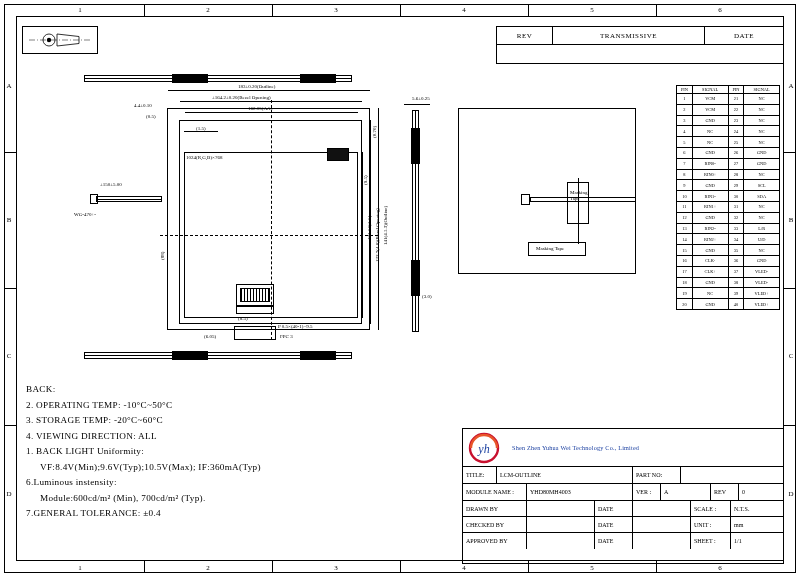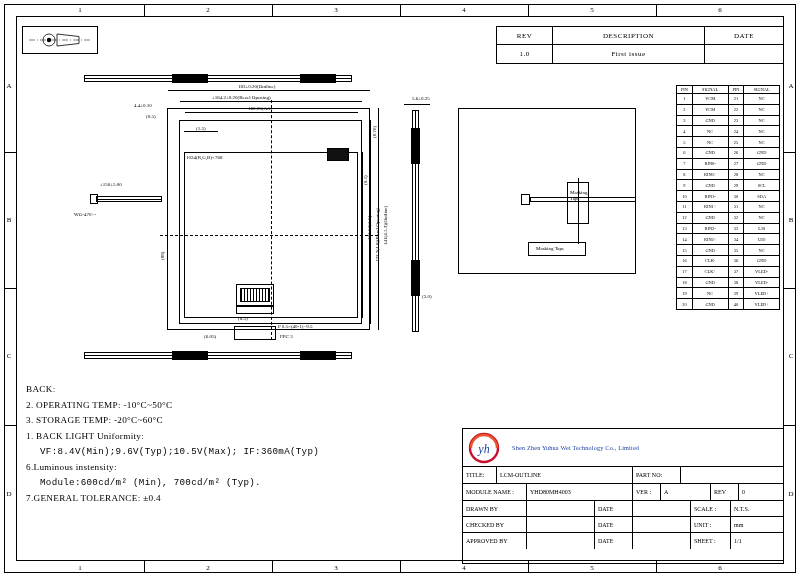--- a/index.html
+++ b/index.html
@@ -155,21 +155,21 @@
     position: absolute;
     left: 26px; top: 382px;
     width: 420px;
     font-size: 9.2px;
     line-height: 15.5px;
     font-family: "Liberation Serif", serif;
     color: #000;
     letter-spacing: 0.3px;
   }
   #notes .nline { white-space: nowrap; }
-  #notes .indent { padding-left: 14px; font-family: Liberation Mono, monospace; }
+  #notes .indent { padding-left: 14px; }
   
   #title-block {
     position: absolute;
     left: 462px; top: 428px;
     width: 322px; height: 136px;
     border: 1px solid #000;
     box-sizing: border-box;
   }
   #company-row {
     height: 38px;
@@ -276,27 +276,22 @@
       <line x1="6" y1="13" x2="68" y2="13" stroke="#000" stroke-width="0.5" stroke-dasharray="6,2,1,2"></line>
       <circle cx="26" cy="13" r="6" fill="none" stroke="#000" stroke-width="0.8"></circle>
       <circle cx="26" cy="13" r="2.2" fill="#000"></circle>
       <path d="M34 7 L56 9.5 L56 16.5 L34 19 Z" fill="none" stroke="#000" stroke-width="0.8"></path>
     </svg>
   </div>
 
   <div id="rev-table">
     <div class="rt-row">
       <div class="cell c1">REV</div>
-      <div class="cell c2">DESCRIPTION</div>
+      <div class="cell c2">TRANSMISSIVE</div>
       <div class="cell c3">DATE</div>
-    </div>
-    <div class="rt-row">
-      <div class="cell c1">1.0</div>
-      <div class="cell c2">First issue</div>
-      <div class="cell c3"></div>
     </div>
   </div>
 
   <div class="bx" style="left:84px;top:75px;width:268px;height:7px;"></div>
   <div class="bx" style="left:172px;top:74px;width:36px;height:9px;background:#000;"></div>
   <div class="bx" style="left:300px;top:74px;width:36px;height:9px;background:#000;"></div>
   <div class="line-h" style="left:84px;top:78px;width:268px;"></div>
 
   <div class="bx" style="left:167px;top:108px;width:203px;height:222px;"></div>
 
@@ -496,20 +491,21 @@
         <div class="pc sig">GND</div>
         <div class="pc num">40</div>
         <div class="pc sig2">VLED+</div>
       </div>
     </div>
 
   <div id="notes">
     <div class="nline">BACK:</div>
     <div class="nline">2. OPERATING TEMP: -10°C~50°C</div>
     <div class="nline">3. STORAGE TEMP:  -20°C~60°C</div>
+    <div class="nline">4. VIEWING DIRECTION: ALL</div>
     <div class="nline">1. BACK LIGHT Uniformity:</div>
     <div class="nline indent">VF:8.4V(Min);9.6V(Typ);10.5V(Max); IF:360mA(Typ)</div>
     <div class="nline">6.Luminous instensity:</div>
     <div class="nline indent">Module:600cd/m² (Min), 700cd/m² (Typ).</div>
     <div class="nline">7.GENERAL TOLERANCE:  ±0.4</div>
   </div>
 
   <div id="title-block">
     <div id="company-row">
       <div id="logo">

